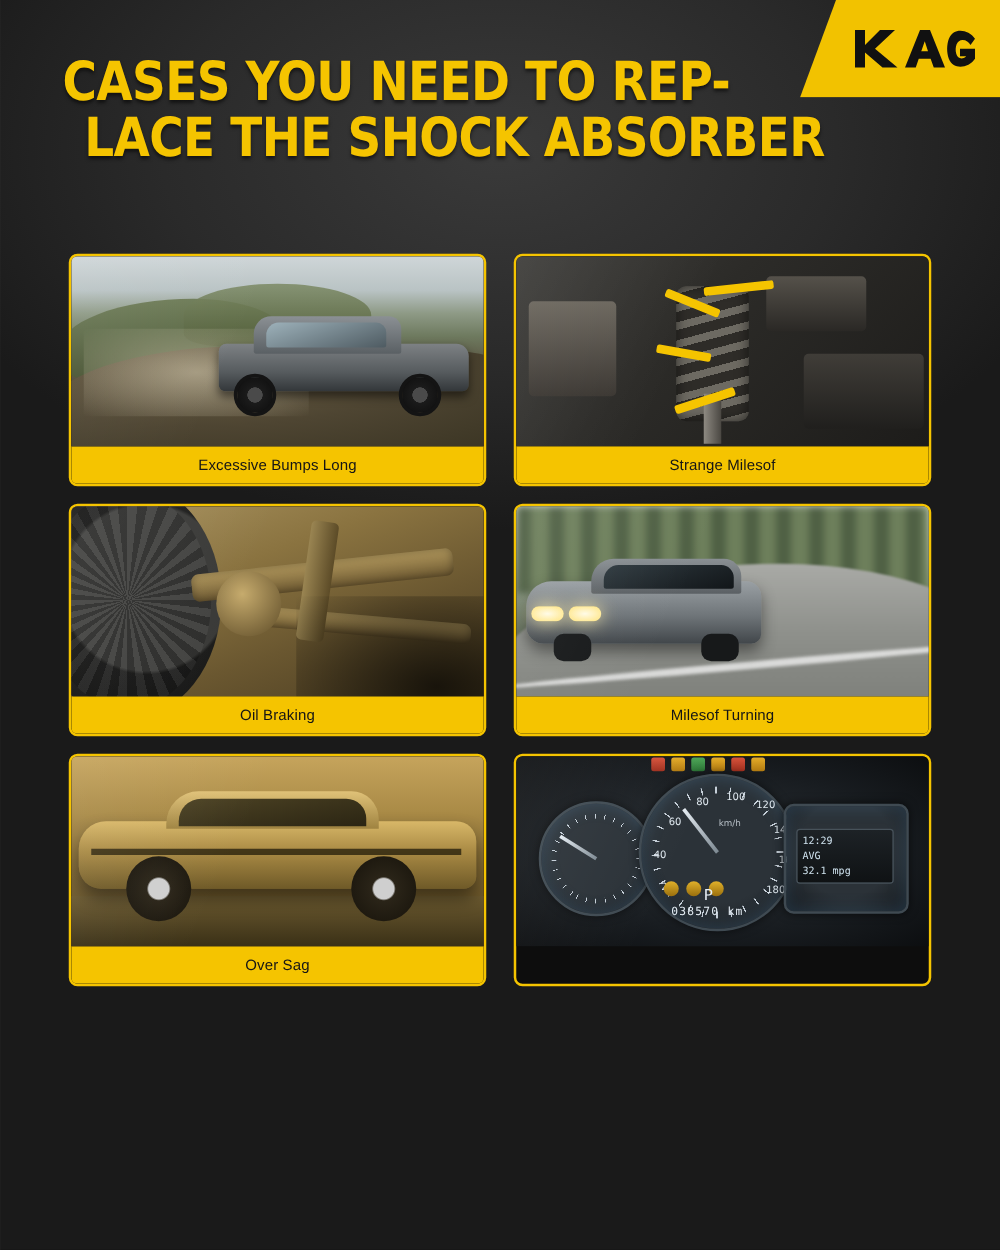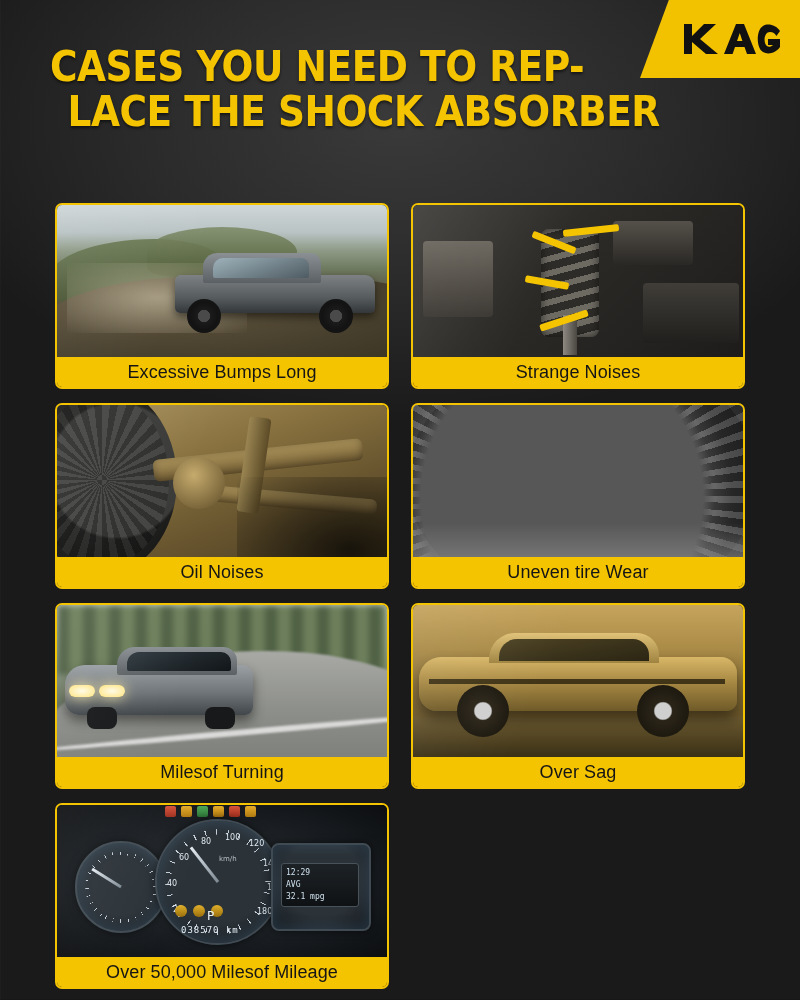--- a/index.html
+++ b/index.html
@@ -77,21 +77,21 @@
   }
   .card .photo {
     position: relative;
     height: 152px;
     overflow: hidden;
   }
   .card .caption {
     background: #f5c400;
     color: #151515;
     text-align: center;
-    font-size: 18px;
+    font-size: 12px;
     line-height: 30px;
     height: 30px;
     font-family: "Liberation Sans", sans-serif;
     letter-spacing: 0.1px;
     white-space: nowrap;
     overflow: hidden;
   }
 
   
 
@@ -484,46 +484,37 @@
         <div class="part blk2"></div>
         <div class="part blk3"></div>
         <div class="spring"></div>
         <div class="rod"></div>
         <div class="abar a1"></div>
         <div class="abar a2"></div>
         <div class="abar a3"></div>
         <div class="abar a4"></div>
         <div class="glare"></div>
       </div>
-      <div class="caption">Strange Noises</div>
+      <div class="caption">Strange Milesof</div>
     </div>
 
     <div class="card">
       <div class="photo p-oil">
         <div class="tire"></div>
           <div class="tread"></div>
         <div class="arm a1"></div>
           <div class="arm a2"></div>
         <div class="shock"></div>
           <div class="hub"></div>
         <div class="dark"></div>
         <div class="glare"></div>
       </div>
-      <div class="caption">Oil Noises</div>
+      <div class="caption">Oil Braking</div>
     </div>
 
-    <div class="card">
-      <div class="photo p-tire">
-        <div class="body"></div>
-        <div class="grooves"></div>
-        <div class="rib"></div>
-        <div class="side"></div>
-      </div>
-      <div class="caption">Uneven tire Wear</div>
-    </div>
 
     <div class="card">
       <div class="photo p-turn">
         <div class="blurtree"></div>
         <div class="road"></div>
         <div class="edge"></div>
         <div class="car">
           <div class="shell"></div>
             <div class="roof"></div>
             <div class="win"></div>
@@ -594,17 +585,16 @@
         <div class="icons2">
           <i></i>
           <i></i>
           <i></i>
         </div>
 
         <div class="gear">P</div>
         <div class="odo">038570 km</div>
         <div class="glare"></div>
       </div>
-      <div class="caption">Over 50,000 Milesof Mileage</div>
     </div>
 
   </div>
 </div>
 
 </body></html>

